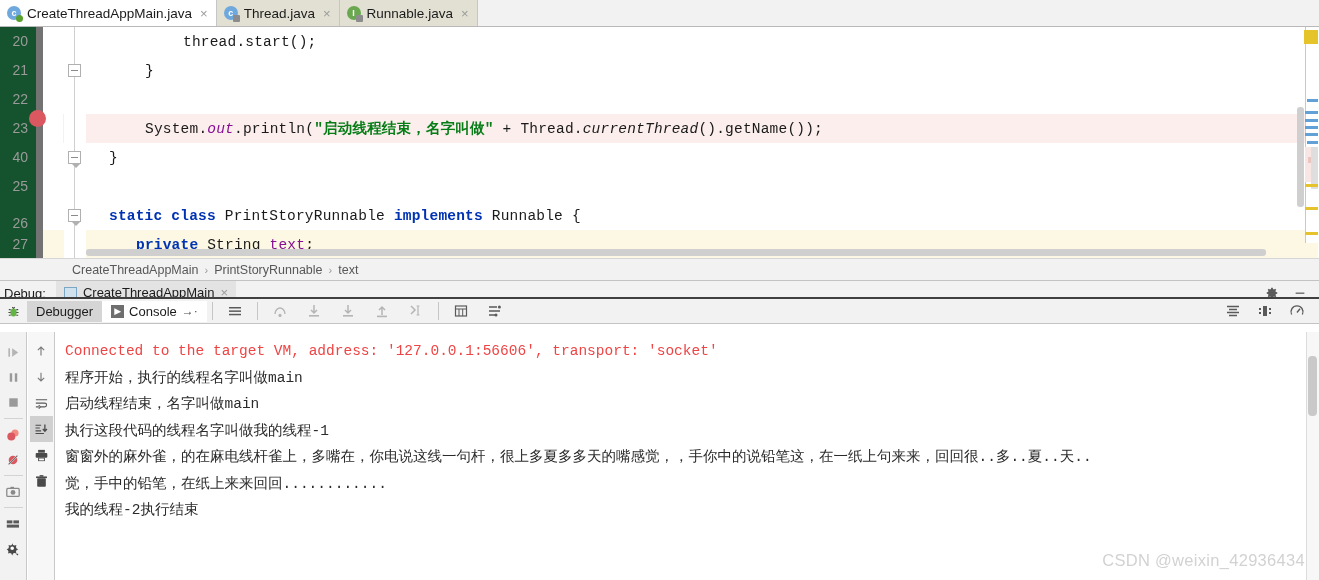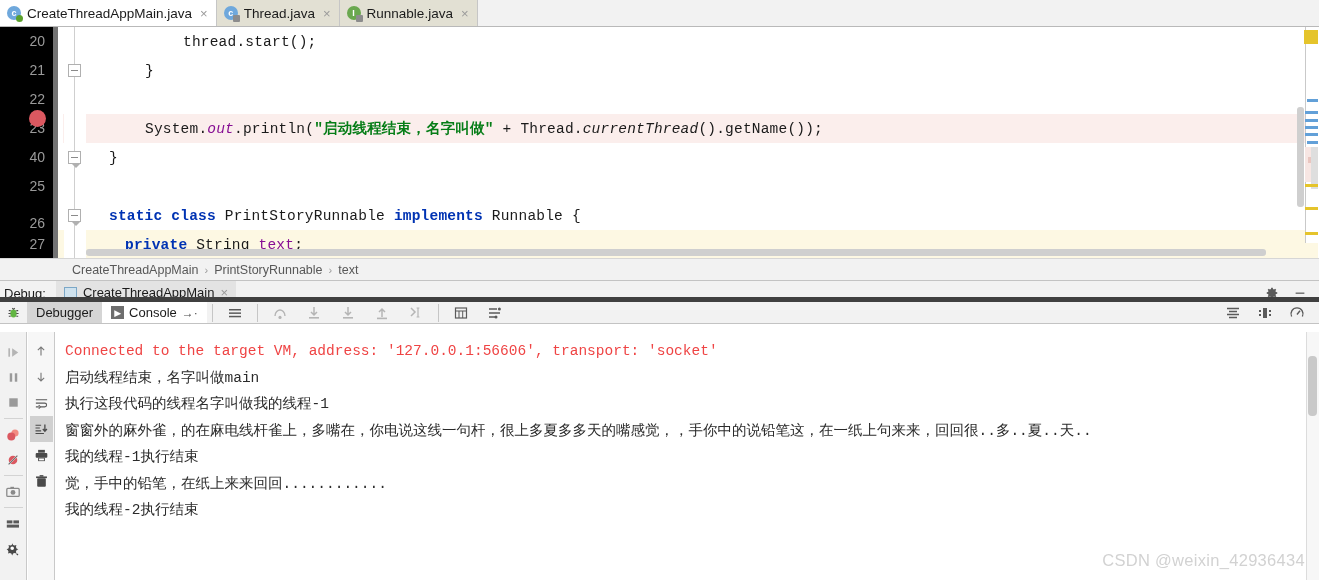--- a/index.html
+++ b/index.html
@@ -49,22 +49,22 @@
     border-radius: 1px;
   }
   .ic-badge.green { background: #5aa02c; border-radius: 50%; }
 
   
   .editor {
     position: absolute; left: 0; top: 27px; width: 1319px; height: 231px;
     background: #ffffff; overflow: hidden;
   }
   .gutter {
-    position: absolute; left: 0; top: 0; width: 58px; height: 231px;
-    background: #000000; border-right: 5px solid #737373;
+    position: absolute; left: 0; top: 0; width: 43px; height: 231px;
+    background: #14532d; border-right: 7px solid #737373;
   }
   .foldcol {
     position: absolute; left: 64px; top: 0; width: 22px; height: 231px;
     background: #ffffff;
   }
   .foldline {
     position: absolute; left: 10px; top: 0; width: 1px; height: 231px;
     background: #cfcfcf;
   }
   .code-area {
@@ -157,21 +157,21 @@
     background: #cfe2ee;
   }
   .dbg-head-right {
     margin-left: auto; display: flex; align-items: center; gap: 14px;
     padding-right: 12px;
   }
 
   
   .dbg-tools {
     position: absolute; left: 0; top: 297px; width: 1319px; height: 27px;
-    background: #f2f2f2; border-top: 5px solid #404040;
+    background: #f2f2f2; border-top: 2px solid #404040;
     border-bottom: 1px solid #c3c3c3;
     display: flex; align-items: center;
   }
   .tbtn {
     font-size: 13px; color: #1b1b1b; padding: 3px 9px;
     display: flex; align-items: center; gap: 5px;
   }
   .tbtn.sel { background: #d5d5d5; }
   .tbtn.white { background: #ffffff; }
   .tdiv { width: 1px; height: 18px; background: #c6c6c6; margin: 0 5px; }
@@ -331,21 +331,21 @@
       </div>
       <div class="crow" style="top:145px;"></div>
       <div class="crow" style="top:174px; padding-left:23px;">
         <span class="code kw">static</span>
           <span class="code"> </span>
           <span class="code kw">class</span>
           <span class="code"> PrintStoryRunnable </span>
           <span class="code kw">implements</span>
           <span class="code"> Runnable {</span>
       </div>
-      <div class="crow" style="top:203px; padding-left:39px;">
+      <div class="crow" style="top:203px; padding-left:50px;">
         <span class="code kw">private</span>
           <span class="code"> String </span>
           <span class="code fldn">text</span>
           <span class="code">;</span>
       </div>
       <div class="crow" style="top:229px; padding-left:59px; height:20px; overflow:hidden;">
         
       </div>
     </div>
 
@@ -586,24 +586,24 @@
           <rect x="6" y="1.2" width="4" height="1.6" fill="#4a4a4a"></rect>
         </svg>
     </div>
   </div>
 
   <div class="ctop-tab"></div>
   <div class="ctop-tab2"></div>
   <div class="console">
     <div style="padding-top:6px;">
       <div class="cline blue">Connected to the target VM, address: '127.0.0.1:56606', transport: 'socket'</div>
+      <div class="cline">程序开始，执行的线程名字叫做main</div>
       <div class="cline">启动线程结束，名字叫做main</div>
       <div class="cline">执行这段代码的线程名字叫做我的线程-1</div>
       <div class="cline">窗窗外的麻外雀，的在麻电线杆雀上，多嘴在，你电说这线一句杆，很上多夏多多天的嘴感觉，，手你中的说铅笔这，在一纸上句来来，回回很..多..夏..天..</div>
-      <div class="cline">我的线程-1执行结束</div>
       <div class="cline">觉，手中的铅笔，在纸上来来回回............</div>
       <div class="cline">我的线程-2执行结束</div>
     </div>
     <div class="cscroll-track">
       <div class="cscroll-thumb"></div>
     </div>
   </div>
 
   <div class="watermark">CSDN @weixin_42936434</div>
 

